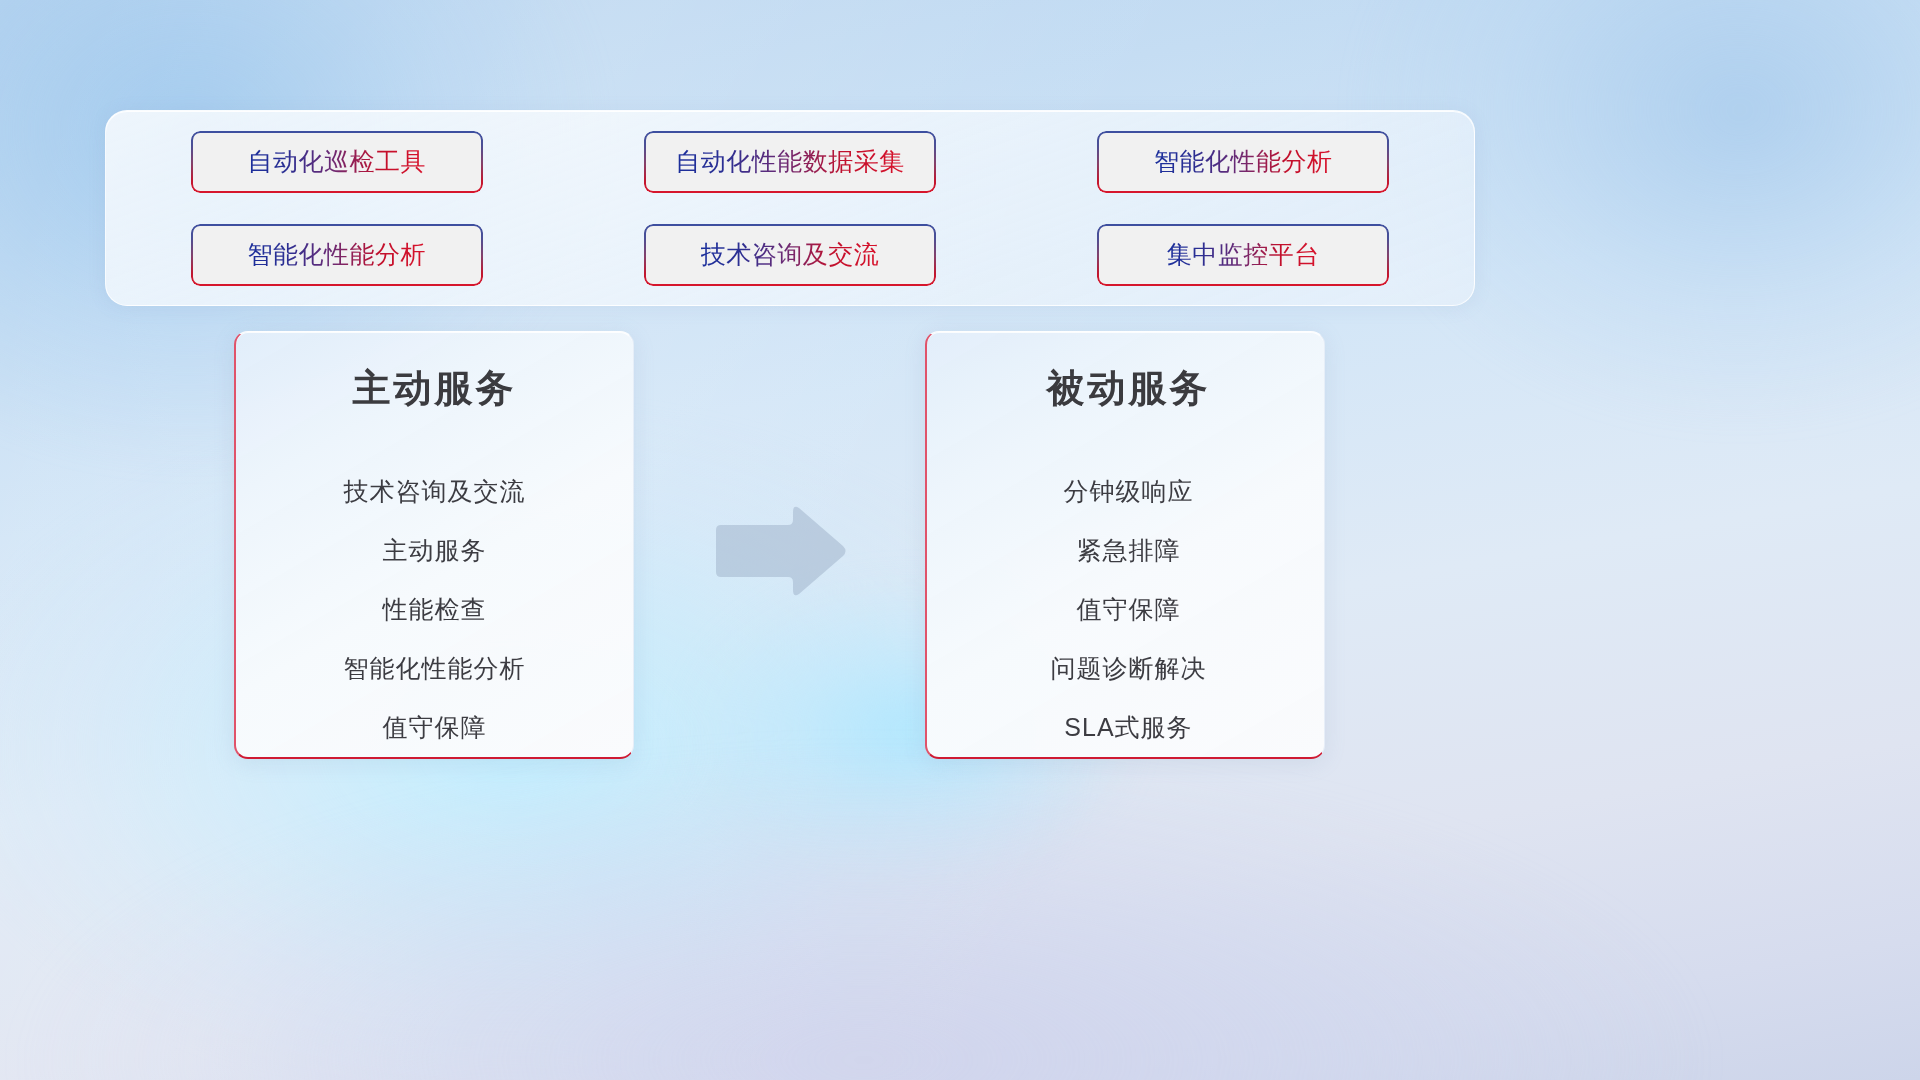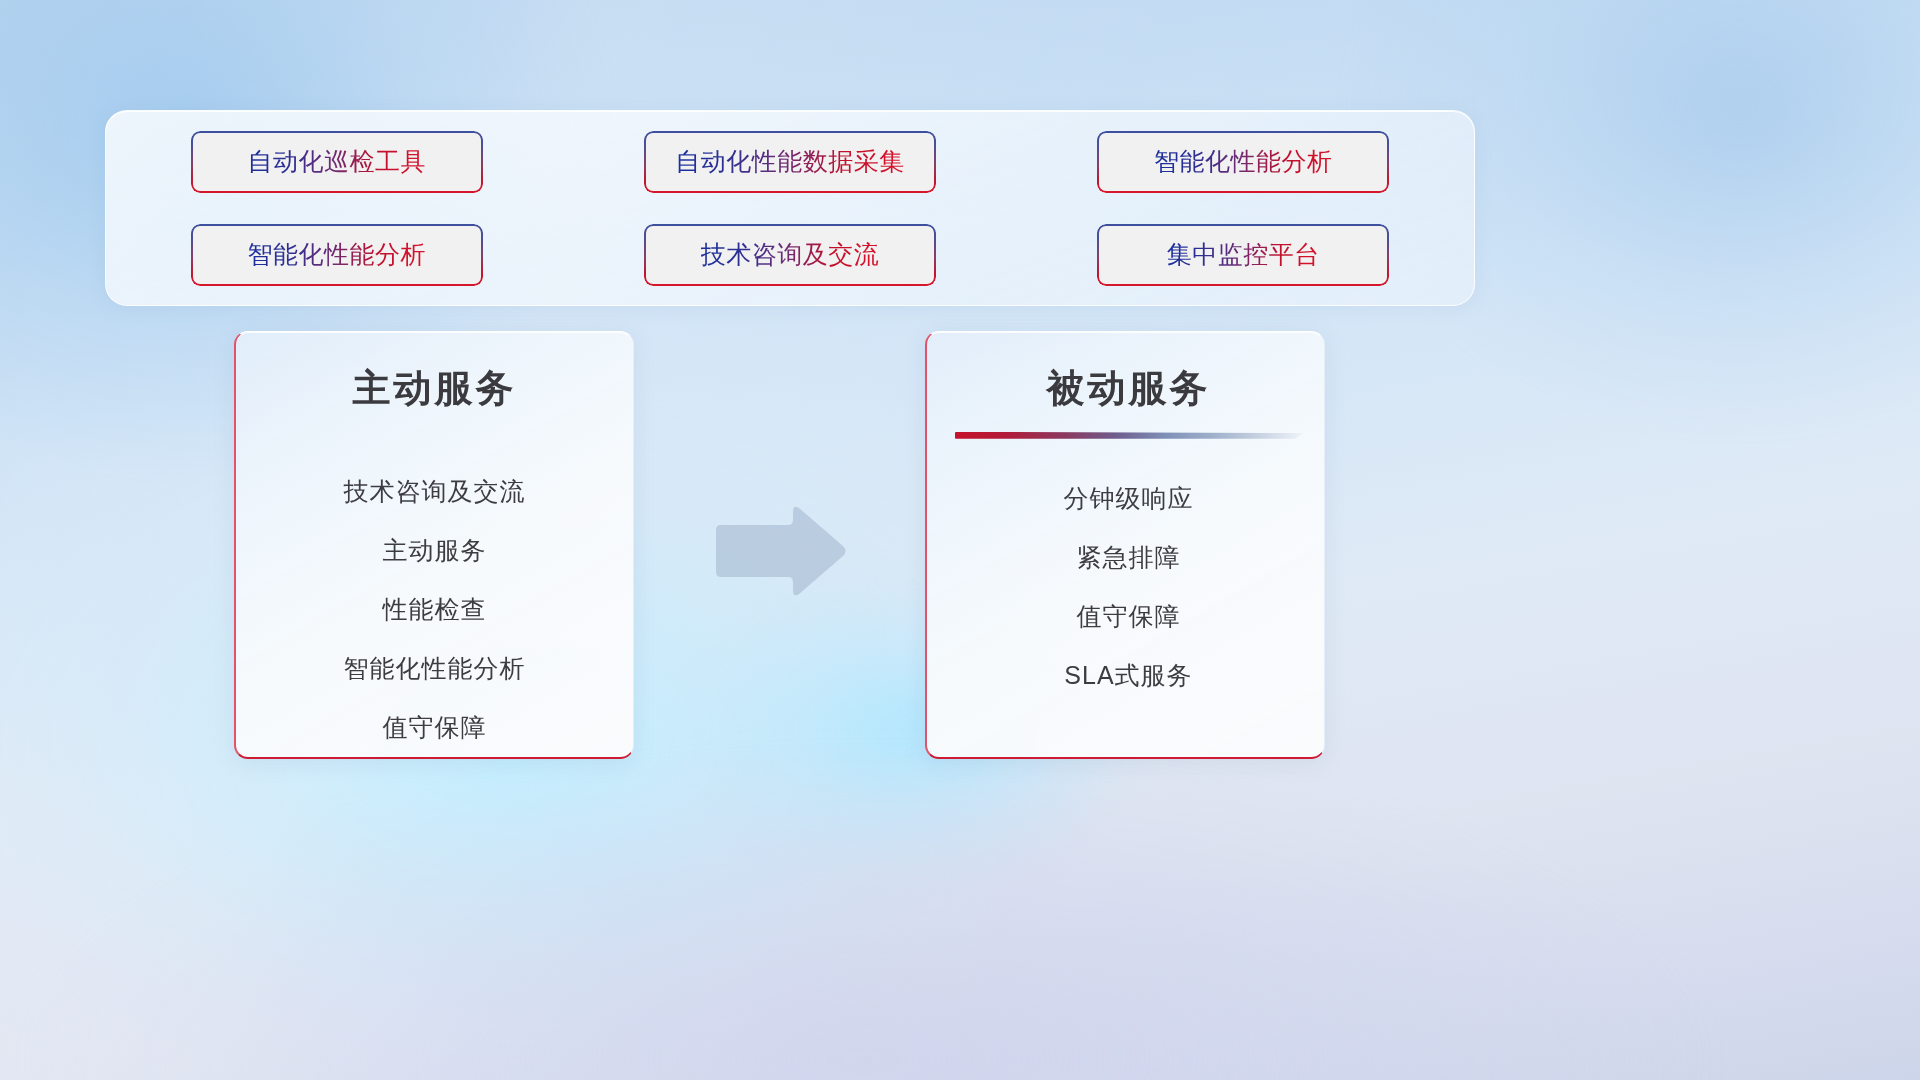--- a/index.html
+++ b/index.html
@@ -319,17 +319,18 @@
              Q4 74 4 69 Z" fill="#9fb3c9" fill-opacity="0.52"></path>
   </svg>
 
   <div class="svc-card" id="card-reactive">
     <div class="svc-title">被动服务</div>
     <div class="svc-divider"></div>
     <ul class="svc-list">
       <li class="svc-item">分钟级响应</li>
       <li class="svc-item">紧急排障</li>
       <li class="svc-item">值守保障</li>
+      <li class="svc-item">问题诊断解决</li>
       <li class="svc-item">SLA式服务</li>
     </ul>
   </div>
 
 </div>
 
 </body></html>

